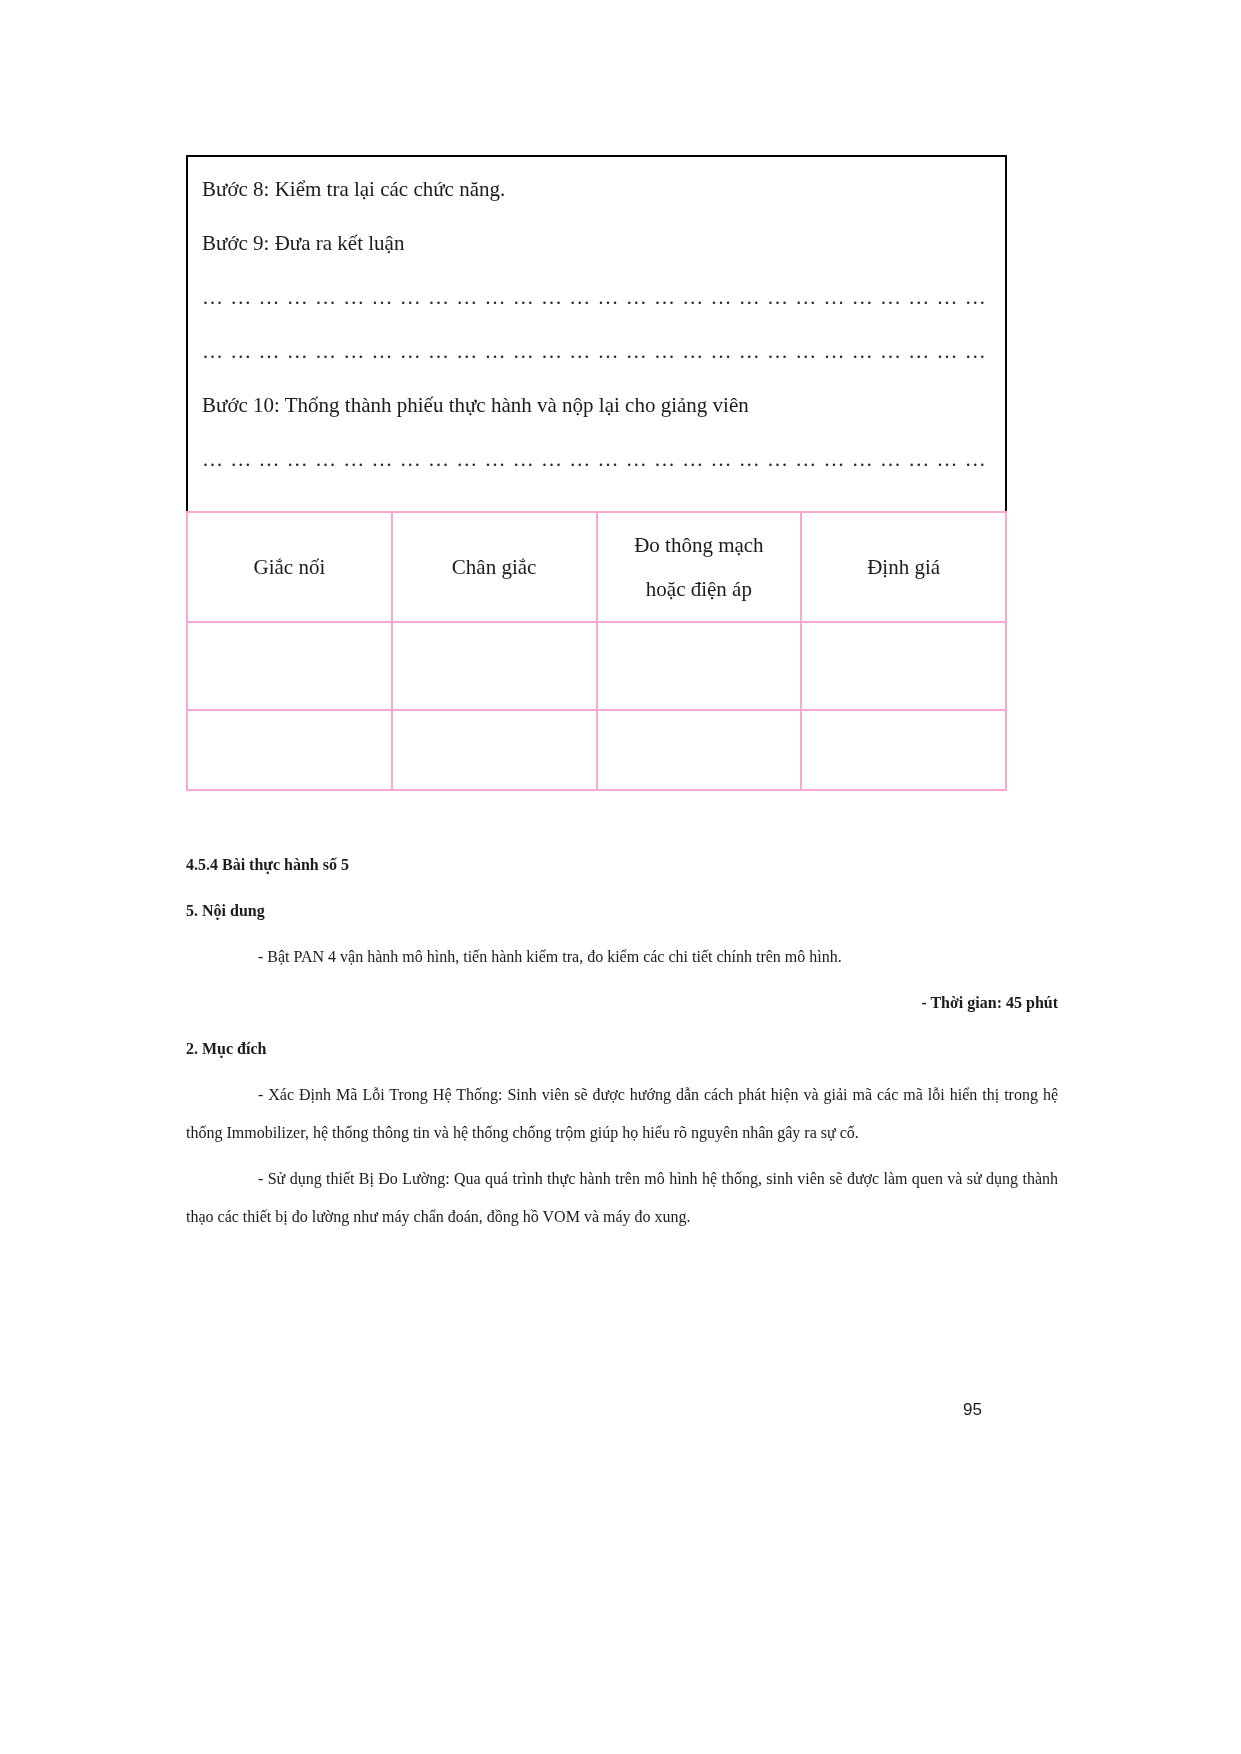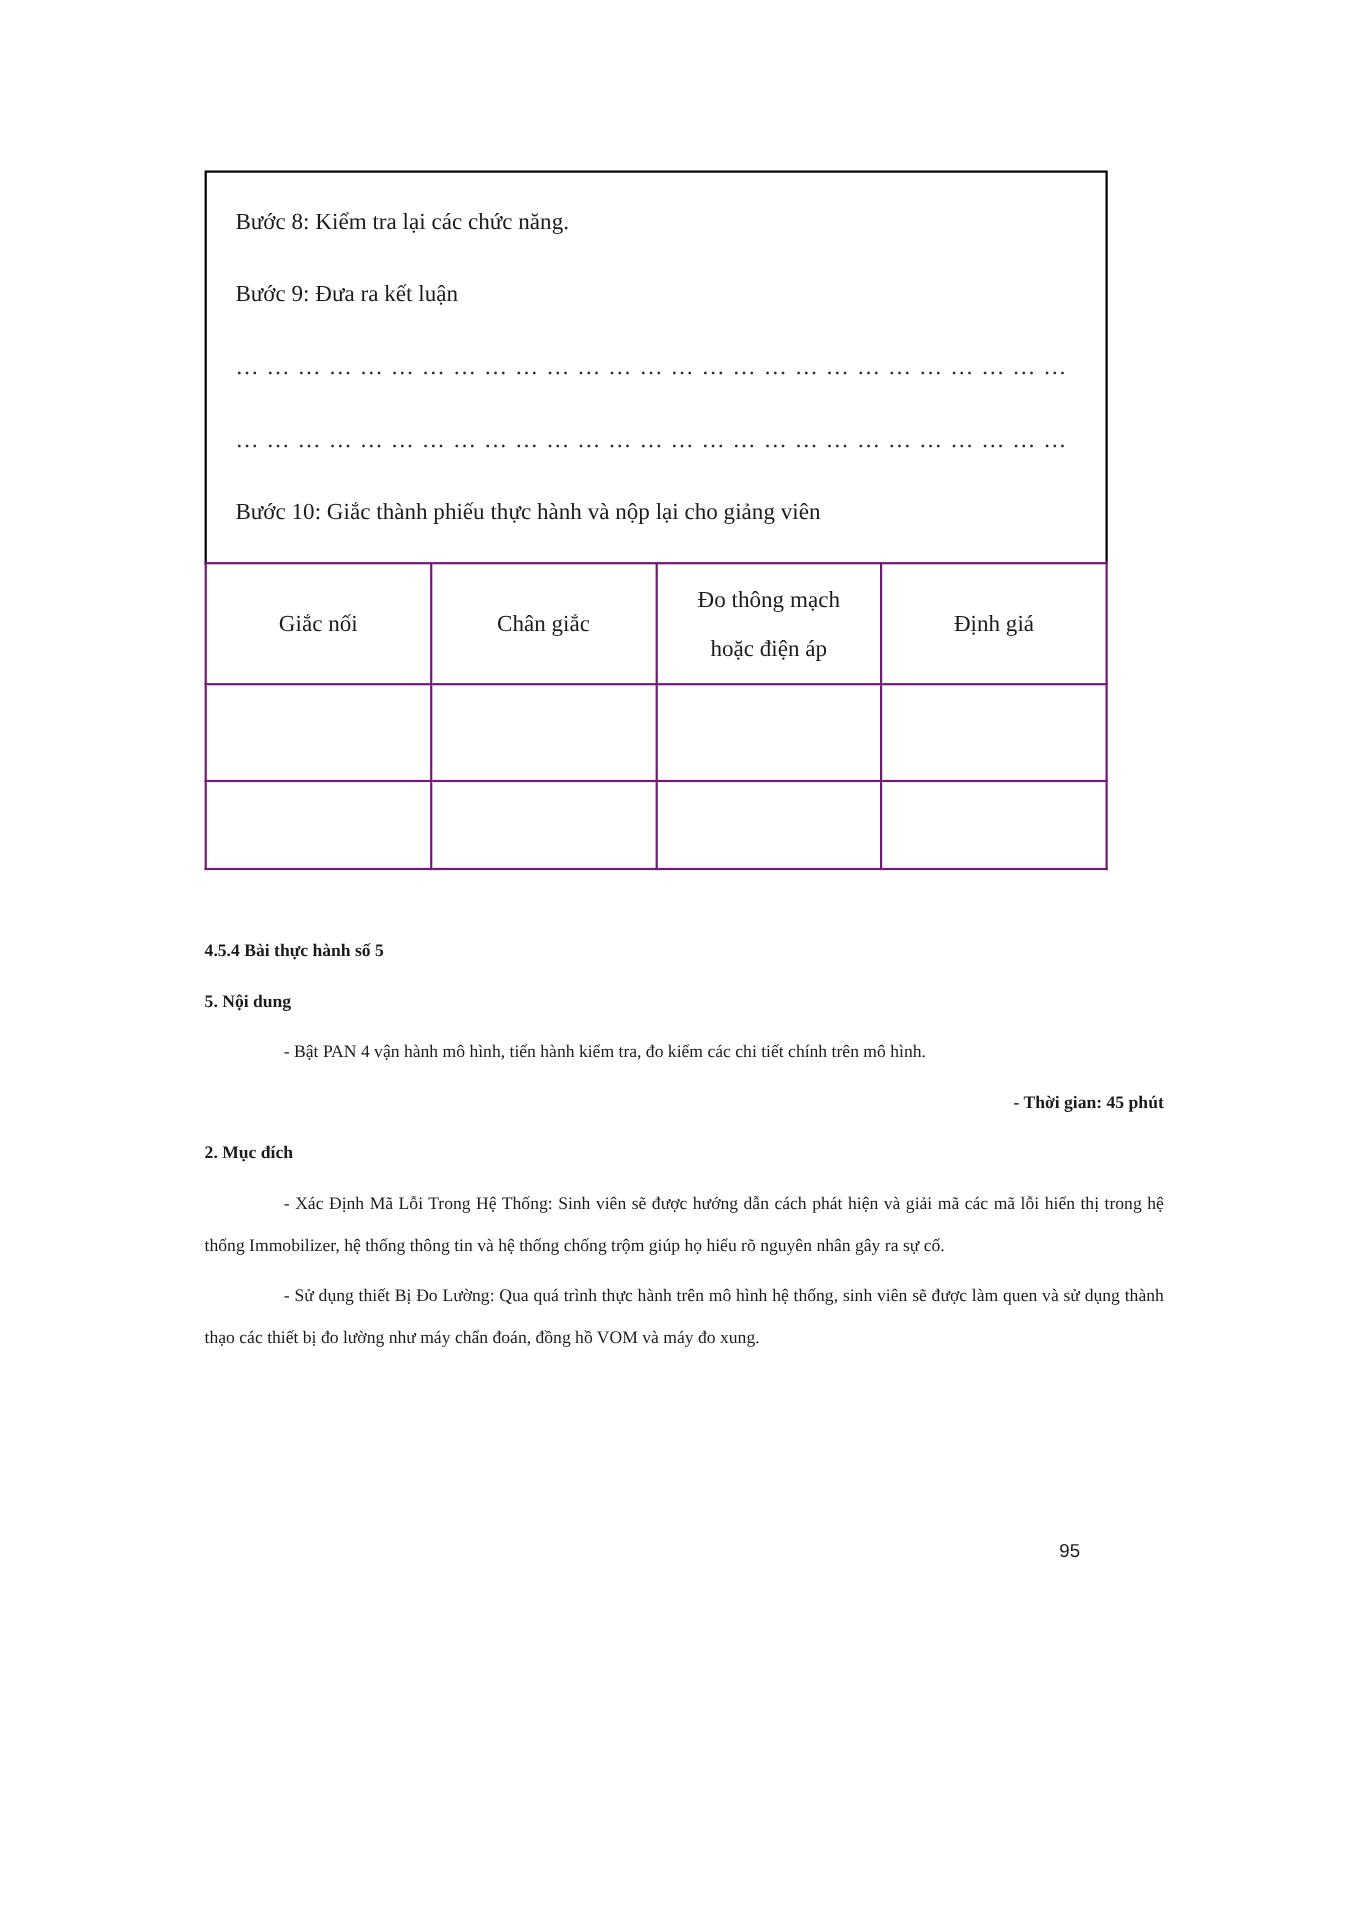--- a/index.html
+++ b/index.html
@@ -22,21 +22,21 @@
     left: 186px;
     top: 155px;
     width: 821px;
     height: 358px;
     border: 2px solid #000;
     padding: 3px 10px;
     overflow: hidden;
     background: #fff;
   }
   .steps-box p {
-    margin: 16px;
+    margin: 4px;
     height: 50px;
     display: flex;
     align-items: center;
     font-size: 21px;
     white-space: nowrap;
   }
   .steps-box p.dots {
     overflow: hidden;
     letter-spacing: 1px;
     color: #2a2a2a;
@@ -48,21 +48,21 @@
     left: 186px;
     top: 511px;
     width: 821px;
     border-collapse: collapse;
     table-layout: fixed;
     font-size: 21px;
     background: #fff;
   }
   .conn-table th,
   .conn-table td {
-    border: 2px solid #701a75;
+    border: 2px solid #f9a8d4;
     font-weight: normal;
     text-align: center;
     vertical-align: middle;
     padding: 4px 28px;
   }
   .conn-table thead tr { height: 110px; }
   .conn-table th { line-height: 2.1; }
   .conn-table tbody tr.row-1 { height: 88px; }
   .conn-table tbody tr.row-2 { height: 80px; }
 
@@ -100,21 +100,21 @@
   }
 </style>
 </head>
 <body>
 
 <div class="steps-box">
   <p>Bước 8: Kiểm tra lại các chức năng.</p>
   <p>Bước 9: Đưa ra kết luận</p>
   <p class="dots">… … … … … … … … … … … … … … … … … … … … … … … … … … … … … … … … … … … … … ….</p>
   <p class="dots">… … … … … … … … … … … … … … … … … … … … … … … … … … … … … … … … … … … … … ….</p>
-  <p>Bước 10: Giắc thành phiếu thực hành và nộp lại cho giảng viên</p>
+  <p>Bước 10: Thống thành phiếu thực hành và nộp lại cho giảng viên</p>
   <p class="dots">… … … … … … … … … … … … … … … … … … … … … … … … … … … … … … … … … … … … … ….</p>
   <p class="dots">… … … … … … … … … … … … … … … … … … … … … … … … … … … … … … … … … … … … … ….</p>
 </div>
 
 <table class="conn-table">
   <thead>
     <tr>
       <th>Giắc nối</th>
       <th>Chân giắc</th>
       <th>Đo thông mạch hoặc điện áp</th>

